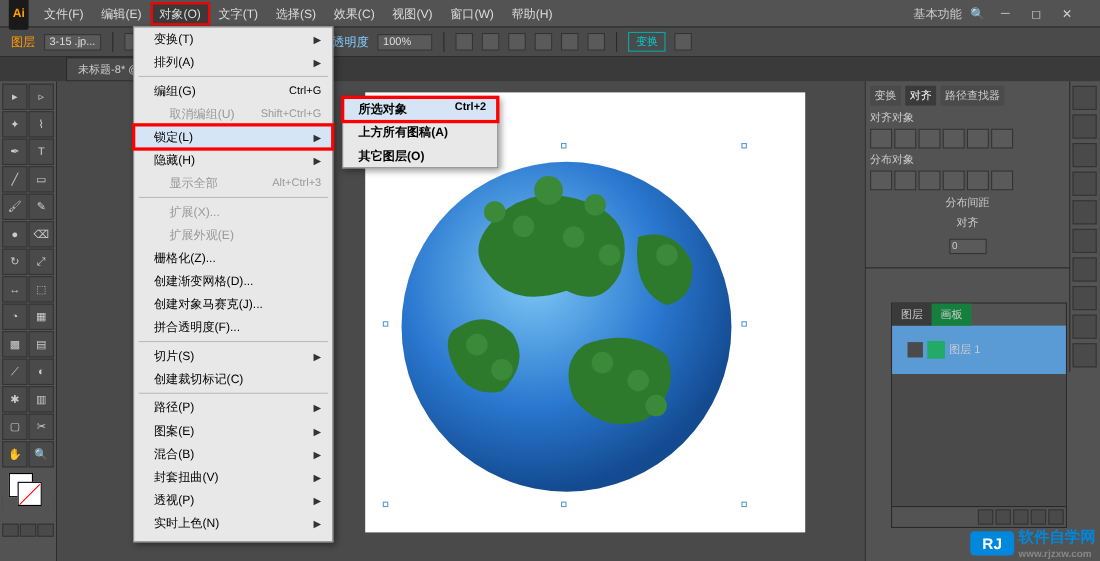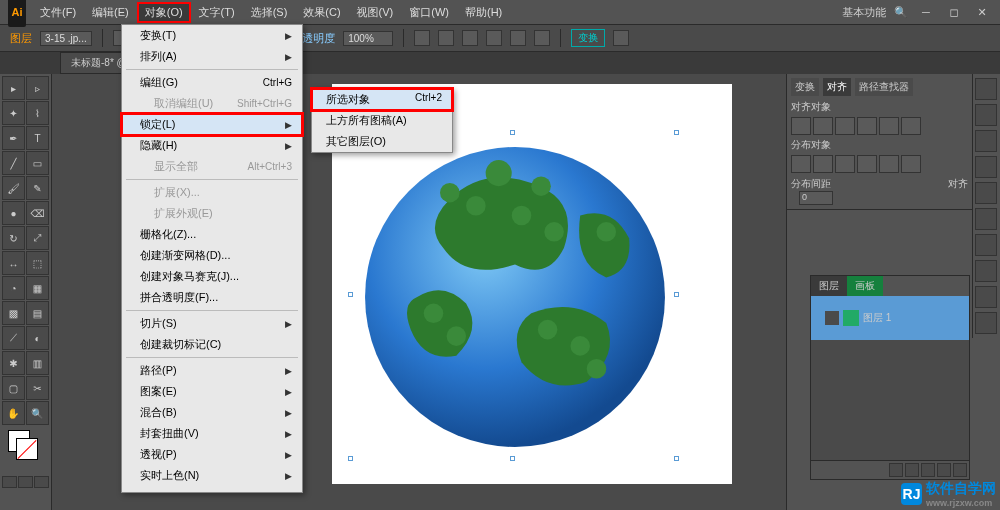--- a/index.html
+++ b/index.html
@@ -3,21 +3,21 @@
 <meta charset="utf-8">
 <style>
 * { margin: 0; padding: 0; box-sizing: border-box; font-family: "Microsoft YaHei", sans-serif; }
 body { width: 1000px; height: 510px; background: #fff; overflow: hidden; position: relative; }
 .app { width: 1000px; height: 510px; background: #535353; position: relative; }
 .menubar { height: 24px; background: #535353; display: flex; align-items: center; padding-left: 8px; color: #ddd; font-size: 11px; }
 .menubar .logo { width: 18px; height: 30px; background: #1a1a1a; border-radius: 2px; display: flex; align-items: center; justify-content: center; color: #ff9a00; font-weight: bold; font-size: 11px; margin-right: 6px; }
 .menubar .m { padding: 3px 8px; cursor: default; }
 .menubar .m.active { background: #3a3a3a; border: 2px solid #f00; padding: 1px 6px; }
 .menubar .spacer { flex: 1; }
-.menubar .right { display: flex; align-items: center; gap: 8px; padding-right: 8px; color: #ccc; }
+.menubar .right { display: flex; align-items: center; gap: 8px; padding-right: 20px; color: #ccc; }
 .winbtn { width: 20px; height: 14px; display: inline-flex; align-items: center; justify-content: center; }
 .toolbar2 { height: 28px; background: #4a4a4a; border-top: 1px solid #2a2a2a; border-bottom: 1px solid #2a2a2a; display: flex; align-items: center; padding: 0 10px; color: #ddd; font-size: 11px; gap: 8px; }
 .toolbar2 .sep { width: 1px; height: 18px; background: #2a2a2a; margin: 0 2px; }
 .toolbar2 .dd { background: #5a5a5a; border: 1px solid #333; padding: 1px 4px; font-size: 10px; min-width: 50px; display: inline-flex; align-items: center; }
 .toolbar2 .btn { background: #5a5a5a; border: 1px solid #333; padding: 1px 6px; font-size: 10px; }
 .toolbar2 .link { background: #4a4a4a; border: 1px solid #0aa; color: #0cc; padding: 1px 6px; font-size: 10px; }
 .toolbar2 .ico { width: 16px; height: 16px; background: #5a5a5a; border: 1px solid #333; }
 .tabs { height: 22px; background: #3a3a3a; display: flex; align-items: flex-end; padding-left: 60px; font-size: 10px; color: #ccc; }
 .tabs .tab { padding: 3px 10px; background: #4a4a4a; border: 1px solid #2a2a2a; margin-right: 2px; }
 .mainrow { display: flex; height: calc(100% - 74px); }
@@ -35,44 +35,44 @@
 .canvas .earth { position: absolute; left: 20px; top: 50px; width: 326px; height: 326px; }
 .earth svg { width: 100%; height: 100%; }
 .rpanel { width: 186px; background: #535353; border-left: 1px solid #2a2a2a; display: flex; flex-direction: column; font-size: 10px; color: #ccc; }
 .rpanel .pane { border-bottom: 1px solid #2a2a2a; padding: 4px; }
 .rpanel .ptabs { display: flex; gap: 4px; font-size: 10px; margin-bottom: 4px; }
 .rpanel .ptabs span { padding: 2px 4px; background: #4a4a4a; }
 .rpanel .ptabs span.act { background: #3a3a3a; color: #fff; }
 .rpanel .icorow { display: flex; gap: 2px; flex-wrap: wrap; }
 .rpanel .icorow .ib { width: 20px; height: 18px; background: #5a5a5a; border: 1px solid #333; }
 .rpanel .lbl { font-size: 10px; margin: 3px 0; }
-.rpanel .inrow { display: flex; align-items: center; gap: 4px; }
+.rpanel .inrow { display: flex; align-items: center; gap: 4px; flex-direction: column; }
 .rpanel .smi { width: 34px; height: 14px; background: #5a5a5a; border: 1px solid #333; font-size: 9px; padding: 0 2px; }
 .rdock { position: absolute; right: 0; top: 74px; width: 28px; background: #535353; border-left: 1px solid #2a2a2a; display: flex; flex-direction: column; gap: 4px; padding: 4px 2px; }
 .rdock .d { width: 22px; height: 22px; background: #4a4a4a; border: 1px solid #333; }
 .layerp { position: absolute; right: 30px; bottom: 30px; width: 160px; background: #535353; border: 1px solid #2a2a2a; }
 .layerp .ltab { display: flex; font-size: 10px; color: #ccc; }
 .layerp .ltab span { padding: 3px 8px; background: #15803d; }
 .layerp .ltab span.act { background: #3a3a3a; }
 .layerp .lrow { display: flex; align-items: center; padding: 14px; font-size: 10px; color: #ccc; background: #5a9bd5; }
 .layerp .lrow .eye { width: 14px; height: 14px; background: #4a4a4a; margin-right: 4px; }
 .layerp .lrow .thumb { width: 16px; height: 16px; background: #2a6; margin-right: 4px; }
 .layerp .lbot { display: flex; justify-content: flex-end; gap: 2px; padding: 2px; border-top: 1px solid #2a2a2a; }
 .layerp .lbot div { width: 14px; height: 14px; background: #4a4a4a; border: 1px solid #333; }
 .ctxmenu { position: absolute; background: #e8e8e8; border: 1px solid #888; box-shadow: 2px 2px 6px rgba(0,0,0,.4); font-size: 11px; color: #000; }
 .ctxmenu .row { display: flex; align-items: center; padding: 3px 10px 3px 18px; min-width: 180px; justify-content: space-between; }
 .ctxmenu .row.dis { color: #999; padding-left: 32px; }
 .ctxmenu .row.hl { background: #d5e5f5; outline: 3px solid #f00; outline-offset: -1px; }
 .ctxmenu .row .arr { font-size: 9px; color: #333; }
 .ctxmenu .div { height: 1px; background: #bbb; margin: 2px 4px; }
 .submenu { position: absolute; background: #e8e8e8; border: 1px solid #888; box-shadow: 2px 2px 6px rgba(0,0,0,.4); font-size: 11px; }
-.submenu .row { display: flex; padding: 3px 10px 3px 14px; min-width: 140px; justify-content: space-between; color: #000; }
+.submenu .row { display: flex; padding: 3px 10px 3px 14px; min-width: 140px; justify-content: space-between; color: #000; font-weight: bold; }
 .submenu .row.hl { background: #d5e5f5; outline: 3px solid #f00; outline-offset: -1px; }
 .watermark { position: absolute; right: 4px; bottom: 2px; font-size: 14px; font-weight: bold; color: #0088dd; display: flex; align-items: center; gap: 4px; }
-.watermark .lg { width: 21px; height: 22px; background: #0088dd; border-radius: 4px; color: #fff; display: flex; align-items: center; justify-content: center; }
+.watermark .lg { width: 40px; height: 22px; background: #0088dd; border-radius: 4px; color: #fff; display: flex; align-items: center; justify-content: center; }
 .watermark .sub { font-size: 9px; color: #888; }
 </style>
 </head>
 <body>
 
 <div class="app">
 
   <div class="menubar">
     <div class="logo">Ai</div>
     <div id="menuitems" style="display: flex;">

